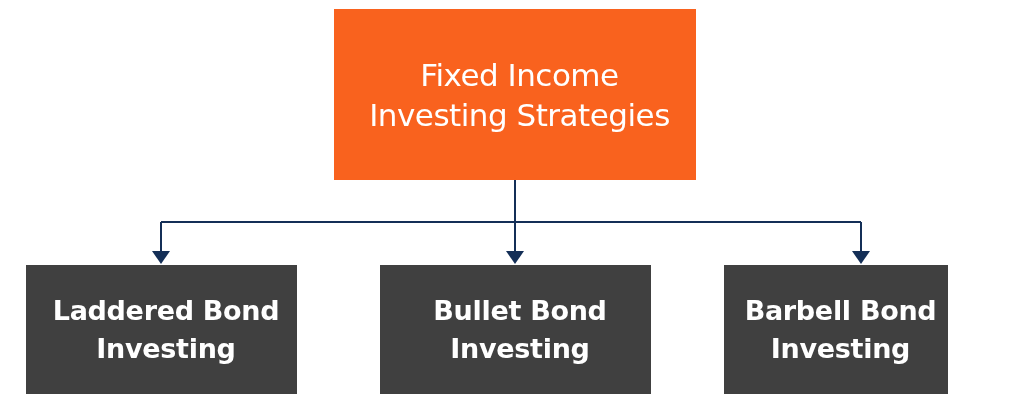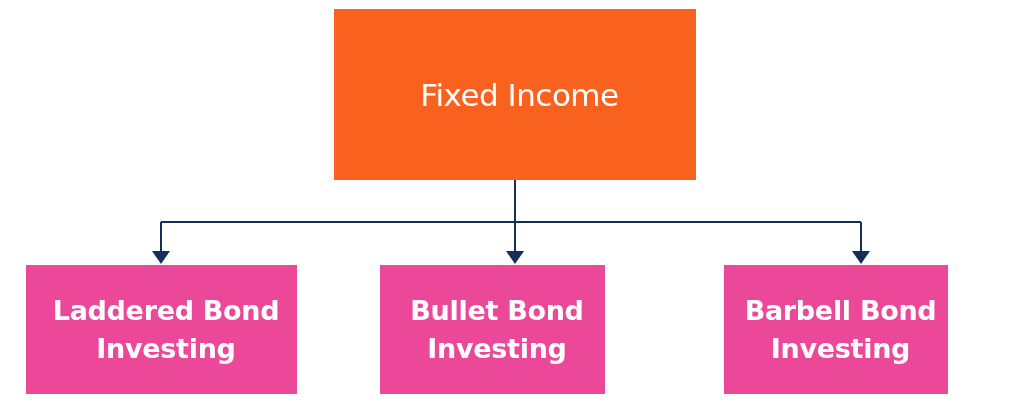--- a/index.html
+++ b/index.html
@@ -31,28 +31,28 @@
       height: 171px;
       background: #f9621e;
       font-size: 31px;
       line-height: 40px;
       font-weight: normal;
       letter-spacing: -0.5px;
     }
     .node-child {
       top: 265px;
       height: 129px;
-      background: #ec4899;
+      background: #404040;
       font-size: 27px;
       line-height: 38px;
       font-weight: bold;
       letter-spacing: -0.3px;
     }
     .node-child.c1 { left: 26px;  width: 271px; }
-    .node-child.c2 { left: 380px; width: 225px; }
+    .node-child.c2 { left: 380px; width: 271px; }
     .node-child.c3 { left: 724px; width: 224px; }
     .label-lines {
       display: flex;
       flex-direction: column;
       align-items: center;
     }
     .connectors {
       position: absolute;
       left: 0;
       top: 0;
@@ -74,20 +74,21 @@
   <g fill="#142f57">
     <polygon points="152,251 170,251 161,264"></polygon>
     <polygon points="506,251 524,251 515,264"></polygon>
     <polygon points="852,251 870,251 861,264"></polygon>
   </g>
 </svg>
 
 <div class="node node-root">
   <div class="label-lines">
     <span>Fixed Income</span>
+    <span>Investing Strategies</span>
   </div>
 </div>
 
 <div class="node node-child c1">
   <div class="label-lines">
     <span>Laddered Bond</span>
     <span>Investing</span>
   </div>
 </div>
 

